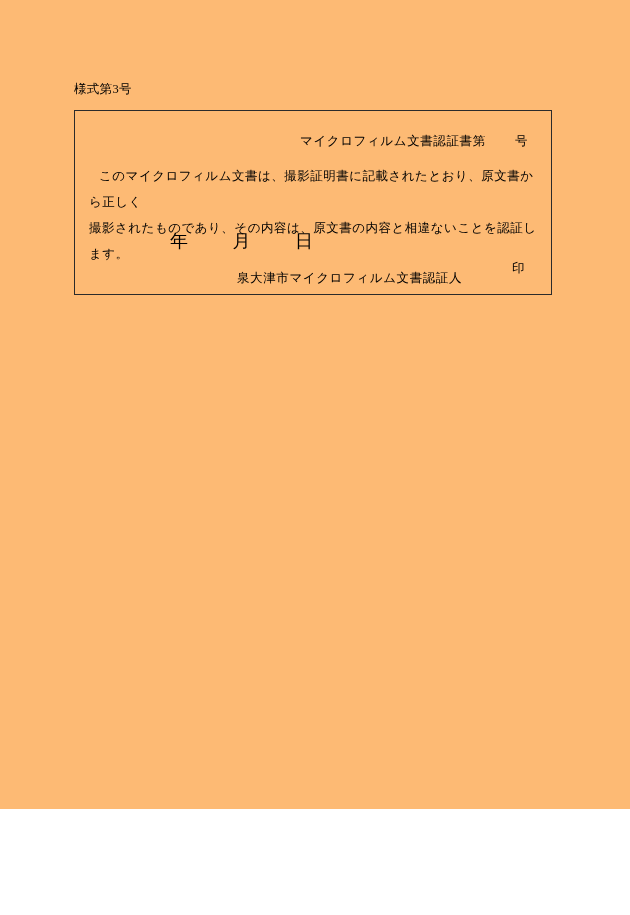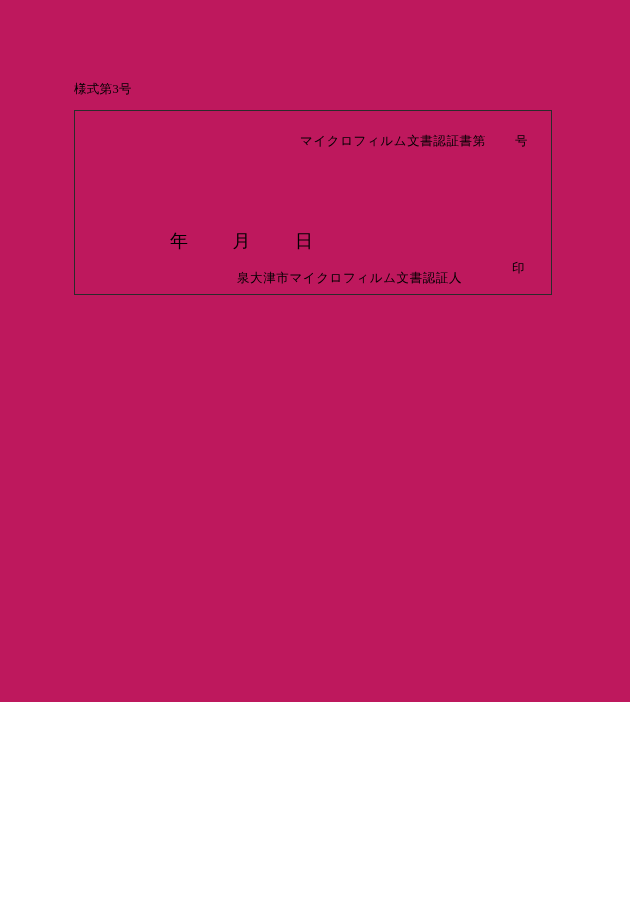--- a/index.html
+++ b/index.html
@@ -13,22 +13,22 @@
     font-family: "Liberation Serif", "DejaVu Serif", serif;
     color: #000000;
     position: relative;
     overflow: hidden;
   }
   .page {
     position: absolute;
     left: 0;
     top: 0;
     width: 630px;
-    height: 702px;
-    background: #be185d;
+    height: 809px;
+    background: #fdba74;
   }
   .form-number {
     position: absolute;
     left: 74px;
     top: 81px;
     font-size: 12.5px;
     letter-spacing: 0.3px;
     white-space: nowrap;
   }
   .cert-box {
@@ -112,20 +112,24 @@
 
   <div class="form-number">様式第3号</div>
 
   <div class="cert-box">
 
     <div class="title-row">
       <span class="title-text">マイクロフィルム文書認証書第</span>
       <span class="title-suffix">号</span>
     </div>
 
+    <div class="body-text">
+      <div class="body-line-1">このマイクロフィルム文書は、撮影証明書に記載されたとおり、原文書から正しく</div>
+      <div>撮影されたものであり、その内容は、原文書の内容と相違ないことを認証します。</div>
+    </div>
 
     <div class="date-row">
       <span>年</span>
       <span class="gap"></span>
       <span>月</span>
       <span class="gap"></span>
       <span>日</span>
     </div>
 
     <div class="signer-row">泉大津市マイクロフィルム文書認証人</div>

